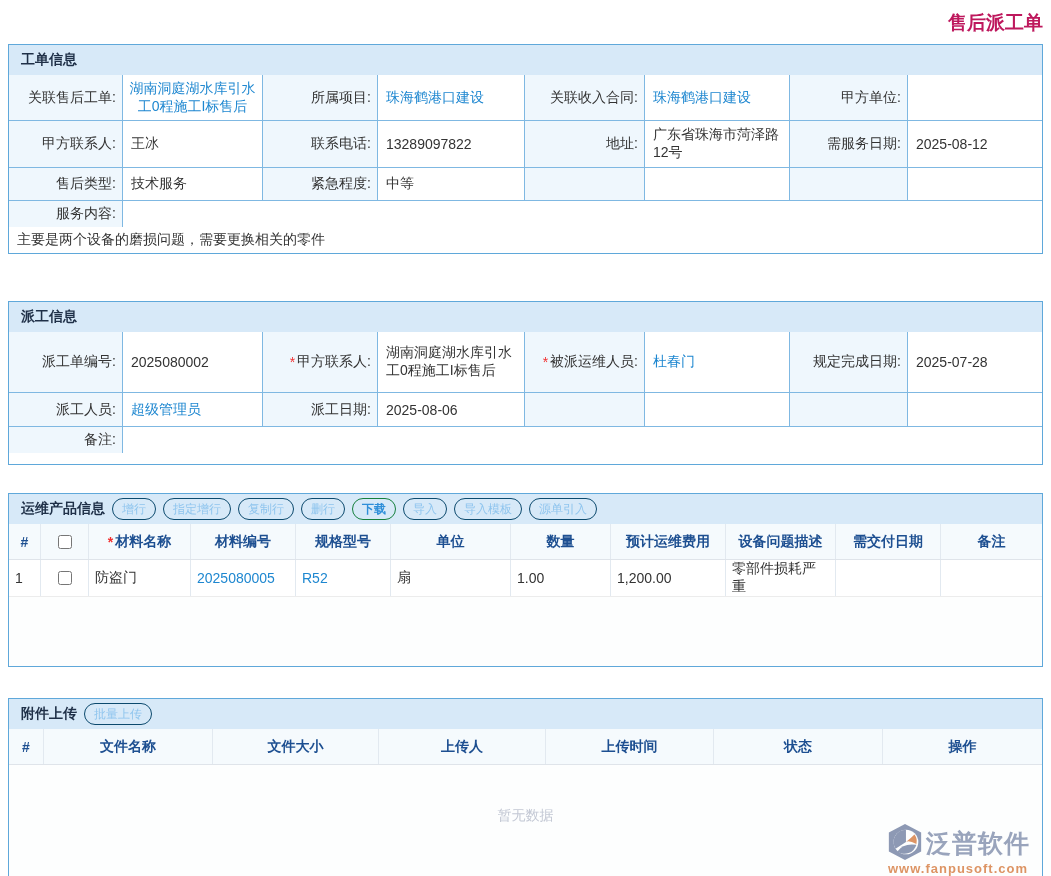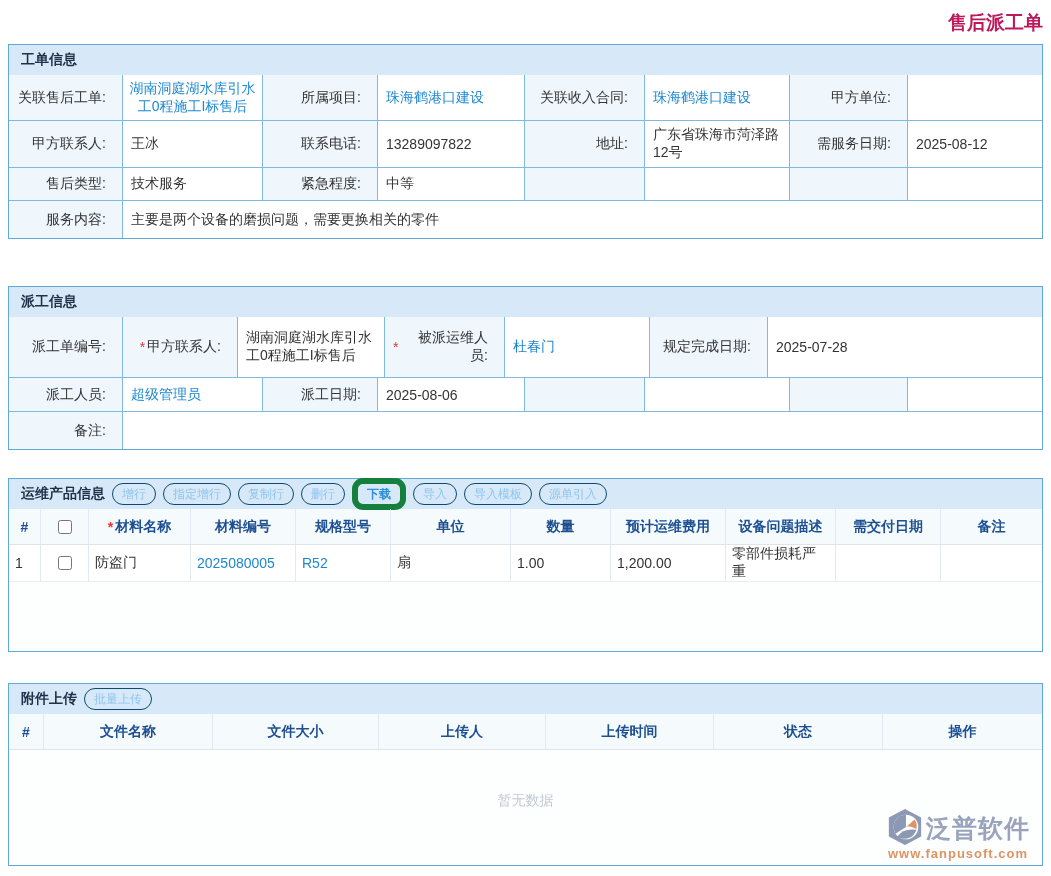--- a/index.html
+++ b/index.html
@@ -7,33 +7,33 @@
     font-family:"Liberation Sans","DejaVu Sans",sans-serif; font-size:14px; color:#333; }
   .page { width:1051px; padding:0 8px; }
   .page-title { text-align:right; font-size:19px; font-weight:bold; color:#be185d; padding:10px 0 0; height:44px; }
 
   .section { border:1px solid #5fa8da; background:#fff; }
   .sec-bar { height:30px; background:#d7e9f8; display:flex; align-items:center; padding:0 12px; gap:7px; }
   .sec-title { font-weight:bold; color:#1f3048; font-size:14px; }
 
   .btn { display:inline-block; border:1px solid #0c4a6e; color:#8fc5ee; background:transparent;
     border-radius:11px; font-size:12px; padding:2px 9px; line-height:16px; cursor:pointer; }
-  .btn.primary { border:6px solid #15803d; color:#2e8fd9; font-weight:bold; }
+  .btn.primary { border:1px solid #15803d; color:#2e8fd9; font-weight:bold; }
 
   
   .info-row { display:flex; border-bottom:1px solid #7fb8e2; }
   .info-row:last-child { border-bottom:none; }
   .cell { border-right:1px solid #7fb8e2; display:flex; align-items:center; padding:4px 8px; }
   .cell:last-child { border-right:none; }
-  .lab { background:#eff7fd; justify-content:flex-end; text-align:right; padding-right:16px; }
+  .lab { background:#eff7fd; justify-content:flex-end; text-align:right; padding-right:6px; }
   .val { background:#fff; }
   .c1{width:114px;} .c2{width:140px;} .c3{width:115px;} .c4{width:147px;}
   .c5{width:120px;} .c6{width:145px;} .c7{width:118px;} .c8{flex:1;}
   .span-rest { flex:1; }
-  .h46{min-height:46px;} .h47{min-height:47px;} .h33{min-height:33px;} .h37{min-height:37px;}
+  .h46{min-height:46px;} .h47{min-height:47px;} .h33{min-height:33px;} .h37{min-height:37px;flex-direction:column;}
   .h61{min-height:61px;} .h34{min-height:34px;}
   a.link { color:#1e87d0; text-decoration:none; cursor:pointer; }
   .center { justify-content:center; text-align:center; padding:4px 2px; }
   .req { color:#f23030; margin-right:2px; }
 
   
   .tbl-row { display:flex; }
   .tbl-head { border-bottom:1px solid #dfe4ea; background:#f5fafd; }
   .tbl-data { border-bottom:1px solid #ececec; background:#fff; }
   .tcell { border-right:1px solid #e2e9f0; display:flex; align-items:center; padding:0 6px; min-height:35px; }
@@ -111,20 +111,21 @@
   </div>
 
   <div class="gap47"></div>
 
   <div class="section">
     <div class="sec-bar">
       <span class="sec-title">派工信息</span>
     </div>
     <div class="info-row h61">
       <div class="cell lab c1">派工单编号:</div>
+      <div class="cell val c2">2025080002</div>
       <div class="cell lab c3">
           <span class="req">*</span>
           <span>甲方联系人:</span>
         </div>
       <div class="cell val c4">湖南洞庭湖水库引水工0程施工I标售后</div>
       <div class="cell lab c5">
           <span class="req">*</span>
           <span>被派运维人员:</span>
         </div>
       <div class="cell val c6">

